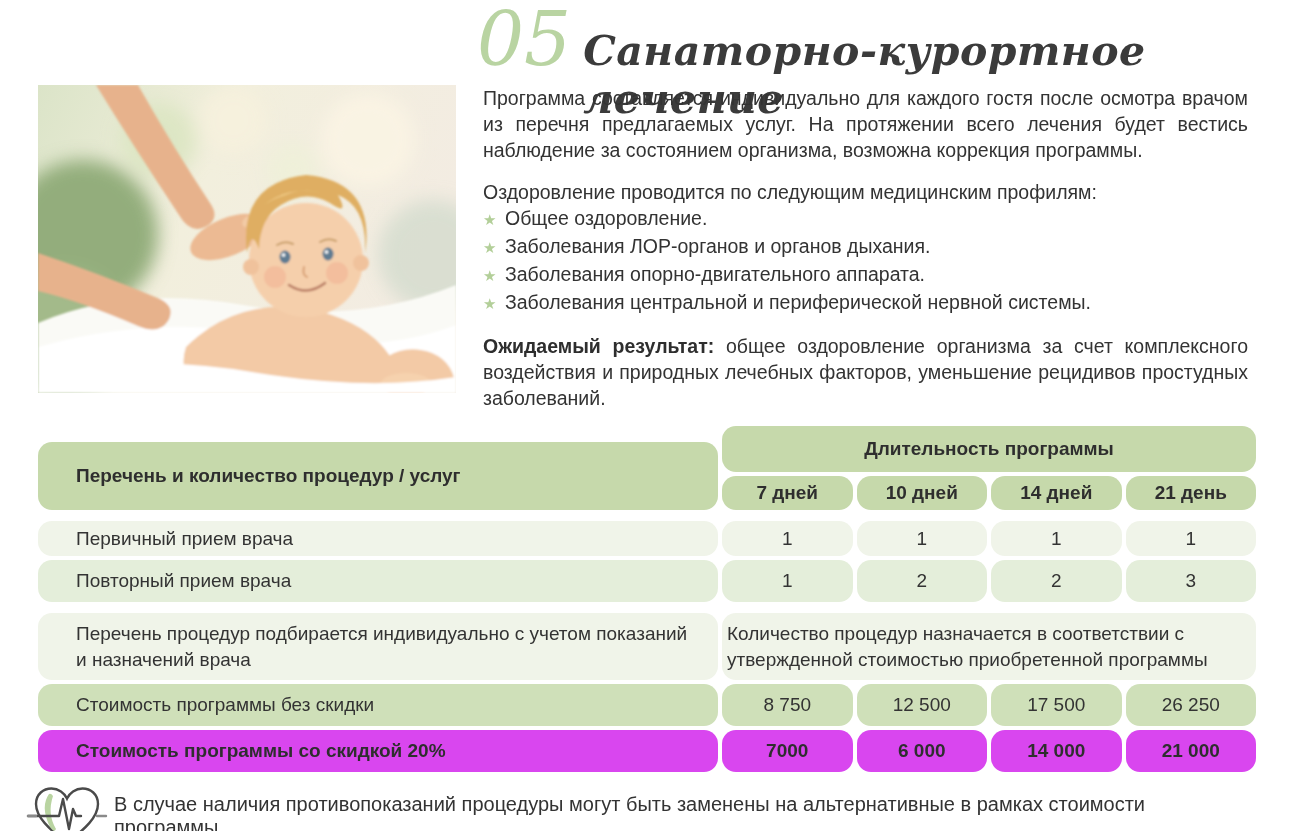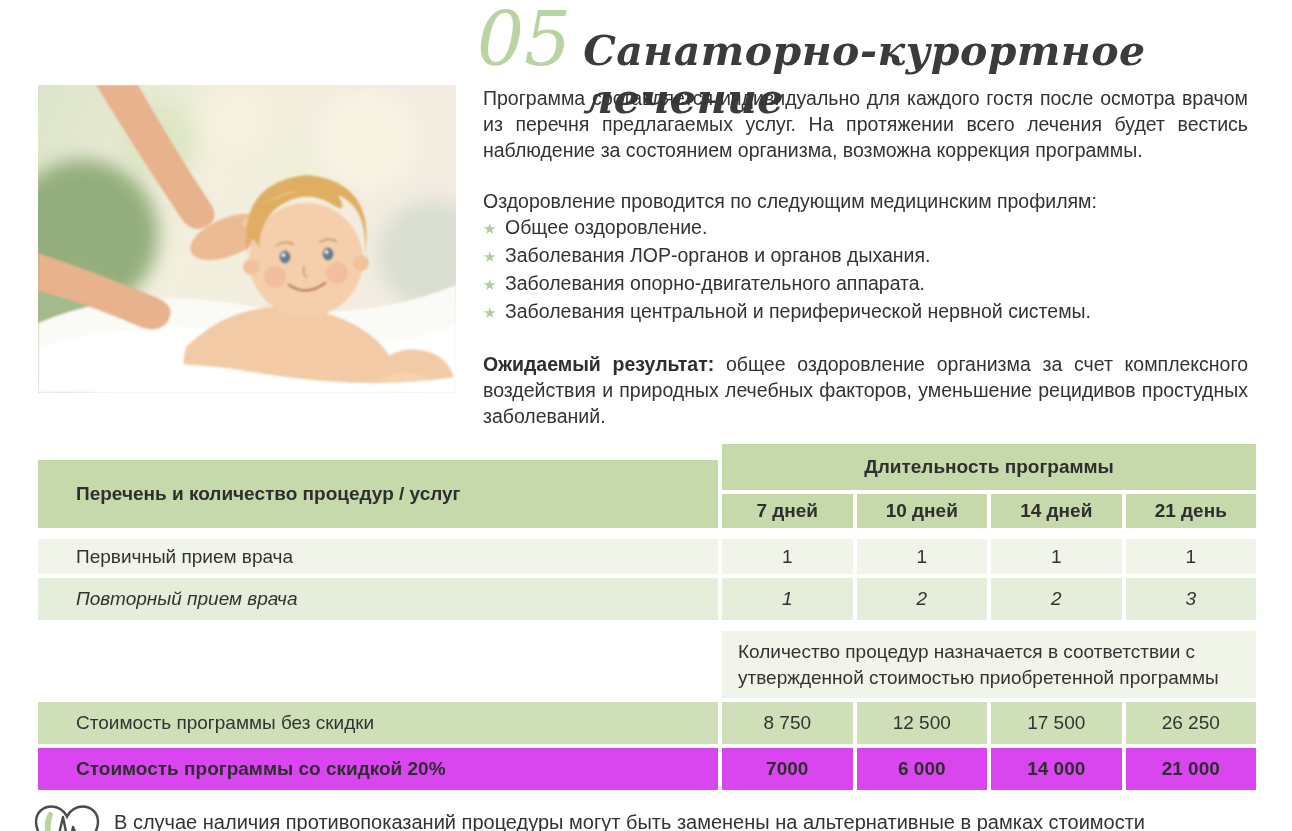--- a/index.html
+++ b/index.html
@@ -52,21 +52,21 @@
   }
   .photo svg { display: block; }
   .intro {
     flex: 1;
     padding-left: 27px;
     font-size: 19.5px;
     line-height: 26px;
     color: #333333;
   }
   .intro p.justified { text-align: justify; }
-  .intro .block-gap { margin-top: 25px; }
+  .intro .block-gap { margin-top: 16px; }
   .profiles-list { list-style: none; margin-top: 0; }
   .profiles-list li {
     display: flex;
     align-items: baseline;
   }
   .star-bullet {
     color: #b3cf99;
     font-size: 15px;
     width: 22px;
     flex: 0 0 22px;
@@ -83,40 +83,41 @@
     gap: 4px;
     background: #ffffff;
     font-size: 19px;
   }
   .cell {
     display: flex;
     align-items: center;
     justify-content: center;
     text-align: center;
     color: #333333;
+    border-radius: 14px;
   }
   .cell.label {
     justify-content: flex-start;
     text-align: left;
     padding-left: 38px;
     padding-right: 16px;
   }
   .bg-header { background: #c6d9ab; }
   .bg-light  { background: #f0f4e9; margin-top: 7px; }
-  .bg-alt    { background: #e4eeda; font-style: italic; }
+  .bg-alt    { background: #e4eeda; }
   .bg-price  { background: #cfe0b9; }
   .bg-price2 { background: #d946ef; }
   .bold { font-weight: bold; color: #2e2e2e; }
   .col-header-cell { grid-row: 1 / span 2; grid-column: 1; margin-top: 16px; }
   .duration-header-cell { grid-column: 2 / span 4; grid-row: 1; }
   .note-value-cell {
     grid-column: 2 / span 4;
     justify-content: flex-start;
     text-align: left;
-    padding-left: 16px;
+    padding-left: 5px;
     padding-right: 30px;
     line-height: 26px;
   }
   .note-label-cell { line-height: 26px; }
   
   .footer {
     display: flex;
     align-items: center;
     margin: 11px 36px 0 26px;
   }
@@ -251,20 +252,21 @@
     <div class="cell bg-light">1</div>
     <div class="cell bg-light">1</div>
     <div class="cell bg-light">1</div>
 
     <div class="cell label bg-alt">Повторный прием врача</div>
     <div class="cell bg-alt">1</div>
     <div class="cell bg-alt">2</div>
     <div class="cell bg-alt">2</div>
     <div class="cell bg-alt">3</div>
 
+    <div class="cell label bg-light note-label-cell">Перечень процедур подбирается индивидуально с учетом показаний и назначений врача</div>
     <div class="cell bg-light note-value-cell">Количество процедур назначается в соответствии с утвержденной стоимостью приобретенной программы</div>
 
     <div class="cell label bg-price">Стоимость программы без скидки</div>
     <div class="cell bg-price">8 750</div>
     <div class="cell bg-price">12 500</div>
     <div class="cell bg-price">17 500</div>
     <div class="cell bg-price">26 250</div>
 
     <div class="cell label bold bg-price2">Стоимость программы со скидкой 20%</div>
     <div class="cell bold bg-price2">7000</div>

